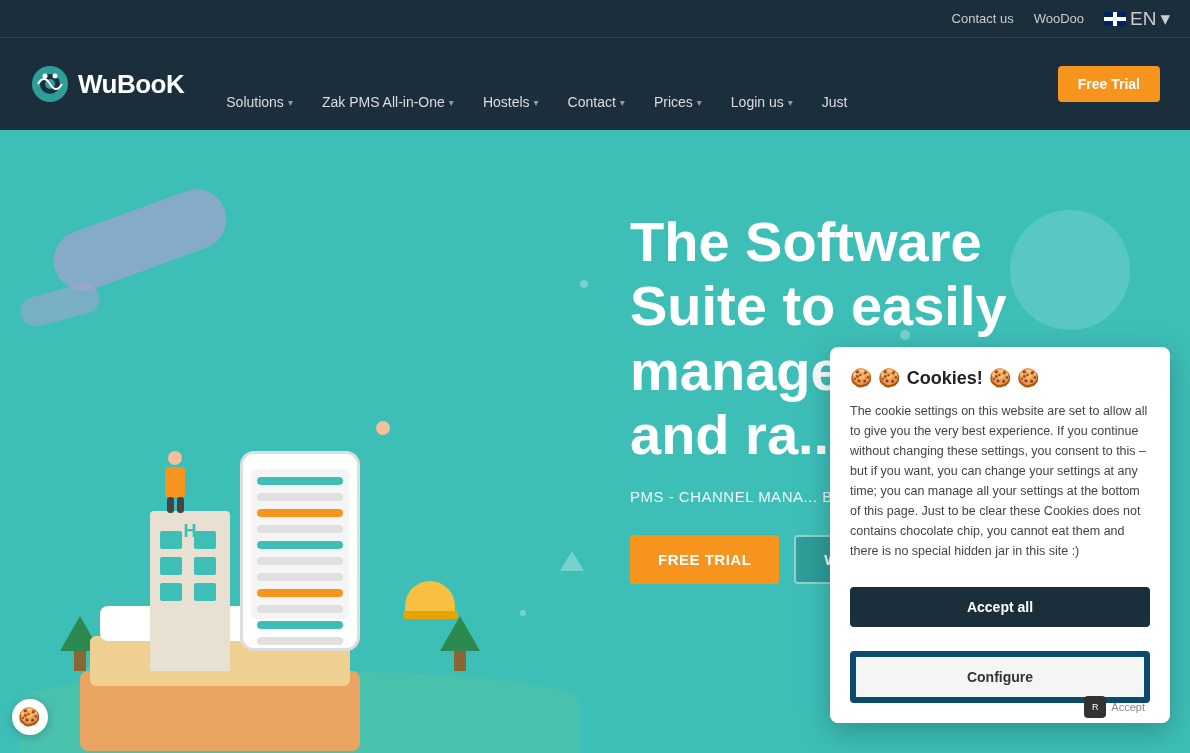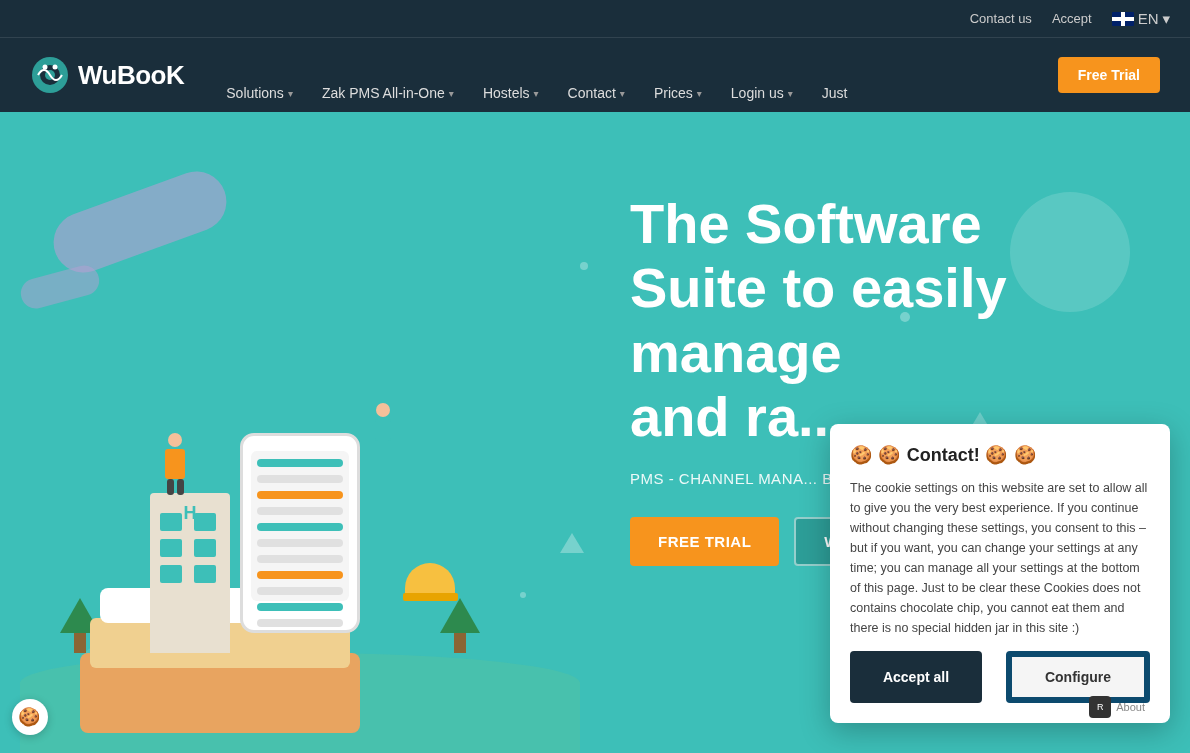--- a/index.html
+++ b/index.html
@@ -19,21 +19,21 @@
     .top-bar a {
       color: #ccc;
       text-decoration: none;
       font-size: 13px;
     }
     .lang-selector {
       display: flex;
       align-items: center;
       gap: 4px;
       color: #ccc;
-      font-size: 15px;
+      font-size: 19px;
       cursor: pointer;
     }
     .uk-flag {
       width: 22px;
       height: 14px;
       display: inline-block;
       background: #012169;
       position: relative;
       border-radius: 1px;
       overflow: hidden;
@@ -51,21 +51,21 @@
       position: absolute;
       left: 50%; top: 0; bottom: 0;
       width: 4px;
       background: #fff;
       transform: translateX(-50%);
     }
 
     
     .navbar {
       background: #1a2e3b;
-      height: 75px;
+      height: 93px;
       display: flex;
       align-items: center;
       padding: 0 30px;
       gap: 10px;
       border-top: 1px solid rgba(255,255,255,0.1);
     }
     .logo {
       display: flex;
       align-items: center;
       gap: 8px;
@@ -463,25 +463,26 @@
       color: #222;
       margin-bottom: 12px;
       display: flex;
       align-items: center;
       gap: 6px;
     }
     .cookie-text {
       font-size: 12.5px;
       color: #444;
       line-height: 1.6;
-      margin-bottom: 13px;
+      margin-bottom: 26px;
     }
     .cookie-buttons {
       display: flex;
       gap: 24px;
+      flex-direction: column;
     }
     .btn-accept {
       flex: 1;
       background: #1a2e3b;
       color: #fff;
       border: none;
       padding: 12px;
       border-radius: 4px;
       font-size: 14px;
       font-weight: 600;
@@ -532,21 +533,21 @@
       box-shadow: 0 2px 8px rgba(0,0,0,0.2);
       cursor: pointer;
       z-index: 101;
     }
   </style>
 </head>
 <body>
 
 <div class="top-bar">
   <a href="#">Contact us</a>
-  <a href="#">Accept</a>
+  <a href="#">WooDoo</a>
   <div class="lang-selector">
     <div class="uk-flag"></div>
     <span>EN</span>
     <span class="chevron">▾</span>
   </div>
 </div>
 
 <nav class="navbar">
   <a class="logo" href="#">
     <svg class="logo-icon" viewBox="0 0 40 40" fill="none">
@@ -682,30 +683,30 @@
       <button class="btn-primary">FREE TRIAL</button>
       <button class="btn-secondary">W...</button>
     </div>
   </div>
 </section>
 
 <div class="cookie-banner">
   <div class="cookie-title">
     <span>🍪</span>
     <span>🍪</span>
-    <span>Contact!</span>
+    <span>Cookies!</span>
     <span>🍪</span>
     <span>🍪</span>
   </div>
   <p class="cookie-text">The cookie settings on this website are set to allow all to give you the very best experience. If you continue without changing these settings, you consent to this – but if you want, you can change your settings at any time; you can manage all your settings at the bottom of this page. Just to be clear these Cookies does not contains chocolate chip, you cannot eat them and there is no special hidden jar in this site :)</p>
   <div class="cookie-buttons">
     <button class="btn-accept">Accept all</button>
     <button class="btn-configure">Configure</button>
   </div>
   <div class="revain-badge">
     <div class="revain-icon">R</div>
-    <span>About</span>
+    <span>Accept</span>
   </div>
 </div>
 
 <div class="cookie-widget">
   <span>🍪</span>
 </div>
 
 </body></html>

